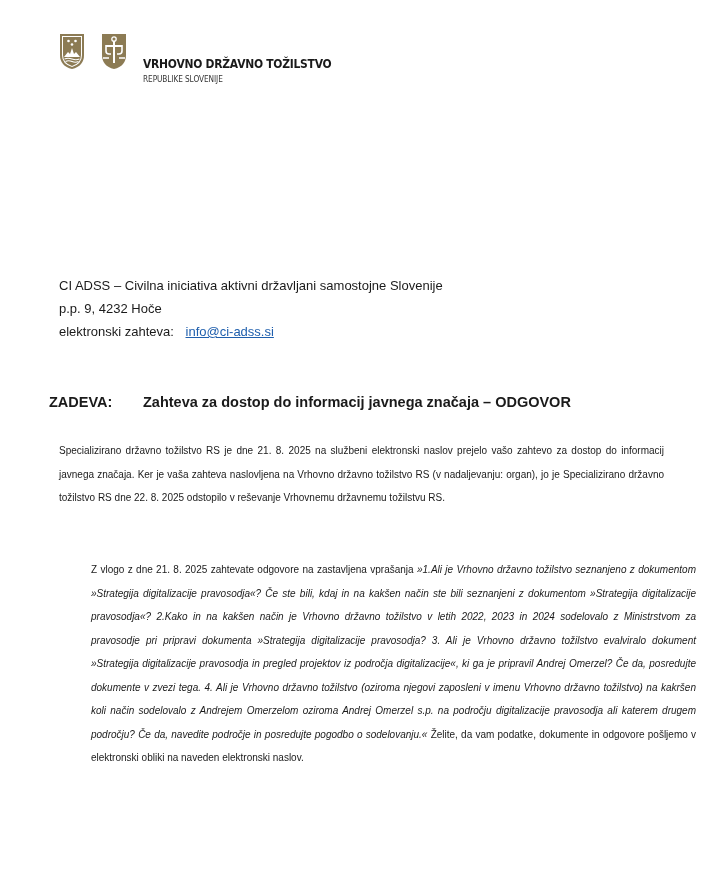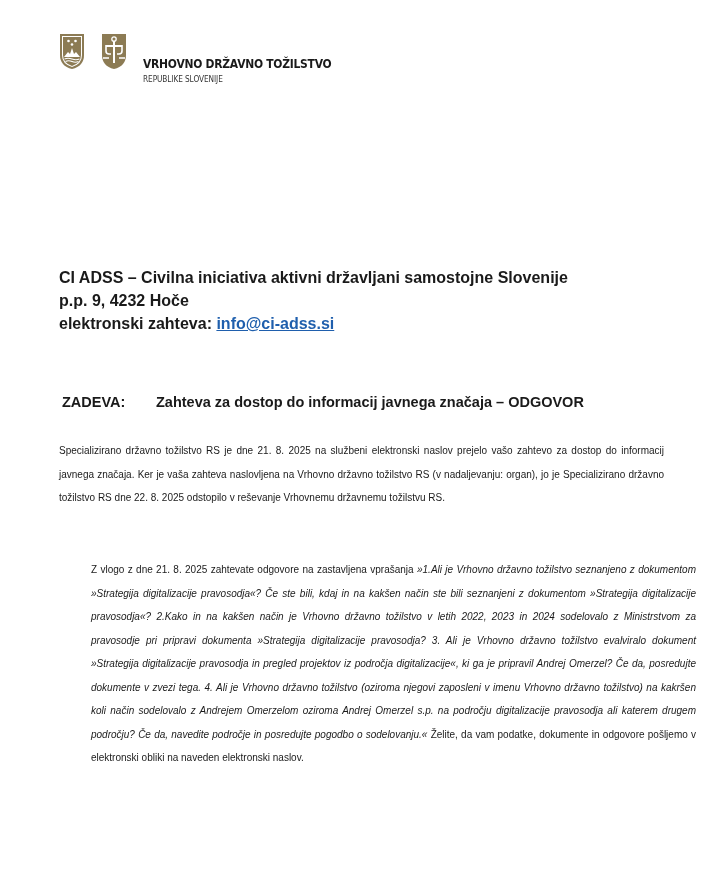--- a/index.html
+++ b/index.html
@@ -70,35 +70,35 @@
       font-size: 14.5px;
       line-height: 23px;
     }
     .meta-row { display: flex; white-space: nowrap; }
     .meta-label { width: 66px; }
 
     
     .recipient {
       position: absolute;
       left: 59px;
-      top: 266px;
-      font-size: 16px;
+      top: 274px;
+      font-size: 13px;
       line-height: 23px;
       white-space: nowrap;
-      font-weight: bold;
     }
     .recipient a {
       color: #1f5fad;
       text-decoration: underline;
+      margin-left: 8px;
     }
 
     
     .subject {
       position: absolute;
-      left: 62px;
+      left: 49px;
       top: 394px;
       font-size: 14.5px;
       font-weight: bold;
       white-space: nowrap;
       display: flex;
     }
     .subject-label { width: 94px; }
 
     
     .para {

